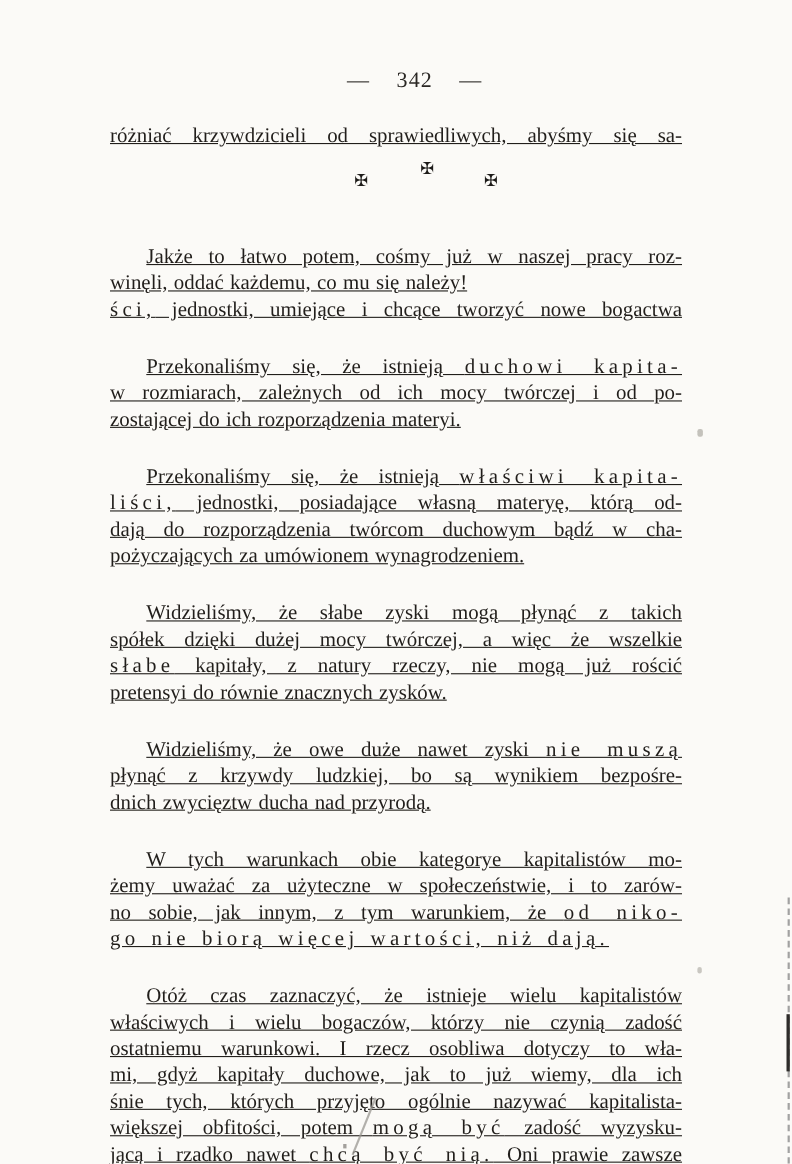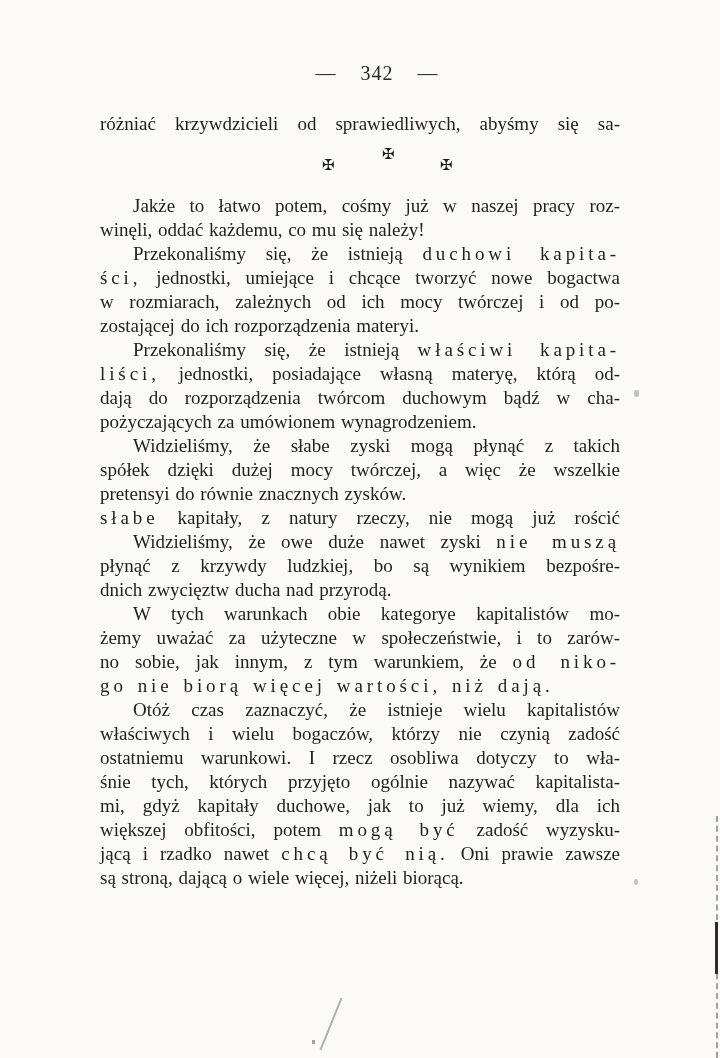--- a/index.html
+++ b/index.html
@@ -19,23 +19,23 @@
     letter-spacing:1px;
     word-spacing:18px;
     color:#2a2724;
   }
   .col {
     position:absolute; left:100px; top:112px; width:520px;
     font-size:19px; line-height:24px;
     word-spacing:1px;
   }
   .para { margin:0; }
-  .ln { text-align:justify; text-align-last:justify; }
+  .ln { text-align:justify; text-align-last:justify;text-decoration:underline; }
   .ln.last { text-align-last:left; }
-  .ln.ind { text-indent:33px; }
+  .ln.ind { text-indent:33px;margin-top:28px; }
   .sp { letter-spacing:0.205em; word-spacing:0.12em; }
   .sep { position:relative; height:58px; }
   .sep .cross {
     position:absolute; top:22px;
     font-size:15px; line-height:15px; color:#1c1a18;
   }
   .sep .cross.c0 { left:222px; }
   .sep .cross.c1 { left:282px; top:11px; }
   .sep .cross.c2 { left:340px; }
   
@@ -67,54 +67,54 @@
       <span class="cross c0">✠</span>
       <span class="cross c1">✠</span>
       <span class="cross c2">✠</span>
     </div>
   <div id="paras-after">
       <div class="para">
         <div class="ln ind"><span>Jakże to łatwo potem, cośmy już w naszej pracy roz-</span></div>
         <div class="ln last"><span>winęli, oddać każdemu, co mu się należy!</span></div>
       </div>
       <div class="para">
+        <div class="ln"><span class="sp">ści,</span><span> jednostki, umiejące i chcące tworzyć nowe bogactwa</span></div>
         <div class="ln ind"><span>Przekonaliśmy się, że istnieją </span><span class="sp">duchowi kapita-</span></div>
-        <div class="ln"><span class="sp">ści,</span><span> jednostki, umiejące i chcące tworzyć nowe bogactwa</span></div>
         <div class="ln"><span>w rozmiarach, zależnych od ich mocy twórczej i od po-</span></div>
         <div class="ln last"><span>zostającej do ich rozporządzenia materyi.</span></div>
       </div>
       <div class="para">
         <div class="ln ind"><span>Przekonaliśmy się, że istnieją </span><span class="sp">właściwi kapita-</span></div>
         <div class="ln"><span class="sp">liści,</span><span> jednostki, posiadające własną materyę, którą od-</span></div>
         <div class="ln"><span>dają do rozporządzenia twórcom duchowym bądź w cha-</span></div>
         <div class="ln last"><span>pożyczających za umówionem wynagrodzeniem.</span></div>
       </div>
       <div class="para">
         <div class="ln ind"><span>Widzieliśmy, że słabe zyski mogą płynąć z takich</span></div>
         <div class="ln"><span>spółek dzięki dużej mocy twórczej, a więc że wszelkie</span></div>
+        <div class="ln"><span class="sp">słabe</span><span> kapitały, z natury rzeczy, nie mogą już rościć</span></div>
         <div class="ln last"><span>pretensyi do równie znacznych zysków.</span></div>
-        <div class="ln"><span class="sp">słabe</span><span> kapitały, z natury rzeczy, nie mogą już rościć</span></div>
       </div>
       <div class="para">
         <div class="ln ind"><span>Widzieliśmy, że owe duże nawet zyski </span><span class="sp">nie muszą</span></div>
         <div class="ln"><span>płynąć z krzywdy ludzkiej, bo są wynikiem bezpośre-</span></div>
         <div class="ln last"><span>dnich zwycięztw ducha nad przyrodą.</span></div>
       </div>
       <div class="para">
         <div class="ln ind"><span>W tych warunkach obie kategorye kapitalistów mo-</span></div>
         <div class="ln"><span>żemy uważać za użyteczne w społeczeństwie, i to zarów-</span></div>
         <div class="ln"><span>no sobie, jak innym, z tym warunkiem, że </span><span class="sp">od niko-</span></div>
         <div class="ln last"><span class="sp">go nie biorą więcej wartości, niż dają.</span></div>
       </div>
       <div class="para">
         <div class="ln ind"><span>Otóż czas zaznaczyć, że istnieje wielu kapitalistów</span></div>
         <div class="ln"><span>właściwych i wielu bogaczów, którzy nie czynią zadość</span></div>
         <div class="ln"><span>ostatniemu warunkowi. I rzecz osobliwa dotyczy to wła-</span></div>
+        <div class="ln"><span>mi, gdyż kapitały duchowe, jak to już wiemy, dla ich</span></div>
         <div class="ln"><span>śnie tych, których przyjęto ogólnie nazywać kapitalista-</span></div>
-        <div class="ln"><span>mi, gdyż kapitały duchowe, jak to już wiemy, dla ich</span></div>
         <div class="ln"><span>większej obfitości, potem </span><span class="sp">mogą być</span><span> zadość wyzysku-</span></div>
         <div class="ln"><span>jącą i rzadko nawet </span><span class="sp">chcą być nią.</span><span> Oni prawie zawsze</span></div>
         <div class="ln last"><span>są stroną, dającą o wiele więcej, niżeli biorącą.</span></div>
       </div>
     </div>
 </div>
 
 <div class="edge-dots"></div>
 <div class="edge-solid"></div>
 <div class="hair"></div>

